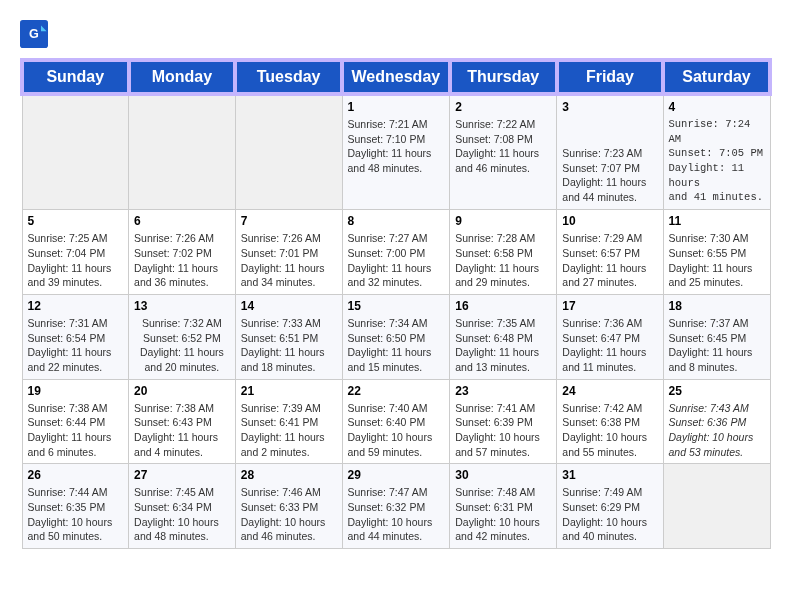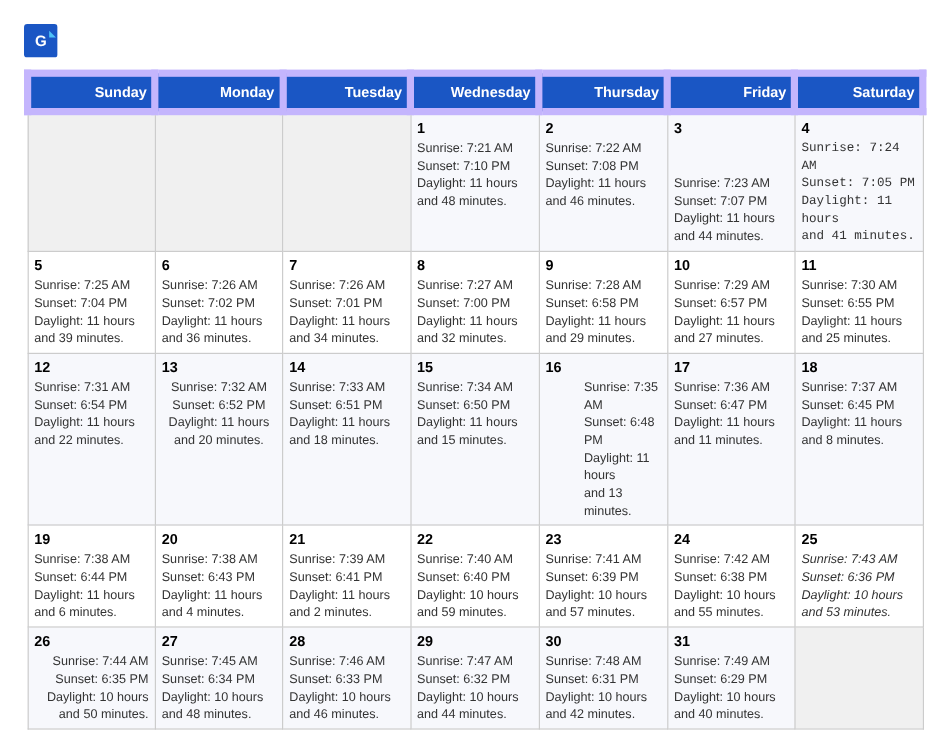--- a/index.html
+++ b/index.html
@@ -48,24 +48,24 @@
     }
     table {
       width: 100%;
       border-collapse: collapse;
       font-size: 11px;
     }
     thead tr th {
       background-color: #1a56c4;
       color: #fff;
       padding: 6px 4px;
-      text-align: right;
-      font-size: 12px;
+      text-align: center;
+      font-size: 16px;
       font-weight: bold;
-      border: 6px solid #c4b5fd;
+      border: 4px solid #c4b5fd;
     }
     tbody tr td {
       border: 1px solid #ccc;
       vertical-align: top;
       padding: 4px 5px;
       width: 108px;
       min-height: 80px;
       background: #fff;
     }
     tbody tr:nth-child(odd) td {
@@ -233,21 +233,21 @@
         </td>
         <td>
           <span class="day-num">15</span>
           <div class="day-info" style="white-space: pre-line;">Sunrise: 7:34 AM
 Sunset: 6:50 PM
 Daylight: 11 hours
 and 15 minutes.</div>
         </td>
         <td>
           <span class="day-num">16</span>
-          <div class="day-info" style="white-space: pre-line; margin-left: 32px;">Sunrise: 7:35 AM
+          <div class="day-info" style="white-space: pre-line;">Sunrise: 7:35 AM
 Sunset: 6:48 PM
 Daylight: 11 hours
 and 13 minutes.</div>
         </td>
         <td>
           <span class="day-num">17</span>
           <div class="day-info" style="white-space: pre-line;">Sunrise: 7:36 AM
 Sunset: 6:47 PM
 Daylight: 11 hours
 and 11 minutes.</div>
@@ -307,21 +307,21 @@
           <span class="day-num">25</span>
           <div class="day-info" style="white-space: pre-line; font-style: italic;">Sunrise: 7:43 AM
 Sunset: 6:36 PM
 Daylight: 10 hours
 and 53 minutes.</div>
         </td>
       </tr>
       <tr>
         <td>
           <span class="day-num">26</span>
-          <div class="day-info" style="white-space: pre-line; text-align: right;">Sunrise: 7:44 AM
+          <div class="day-info" style="white-space: pre-line;">Sunrise: 7:44 AM
 Sunset: 6:35 PM
 Daylight: 10 hours
 and 50 minutes.</div>
         </td>
         <td>
           <span class="day-num">27</span>
           <div class="day-info" style="white-space: pre-line;">Sunrise: 7:45 AM
 Sunset: 6:34 PM
 Daylight: 10 hours
 and 48 minutes.</div>

